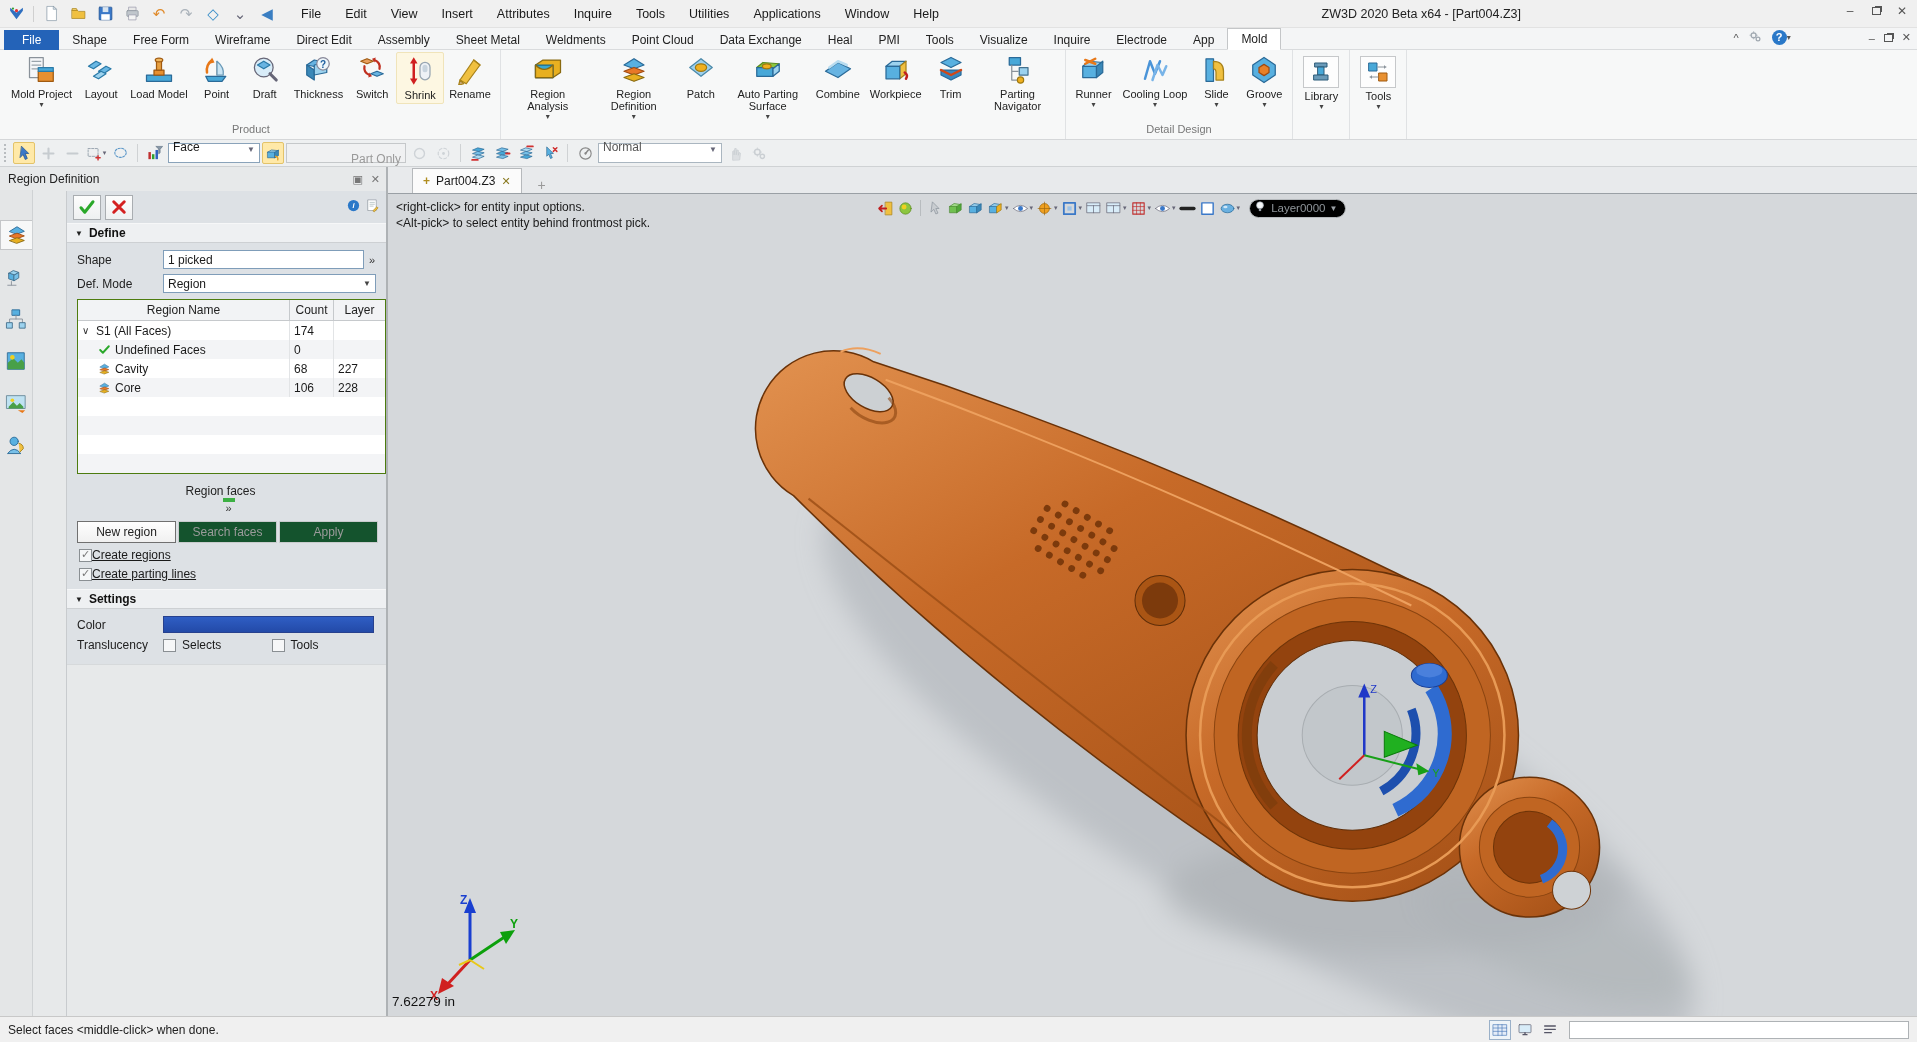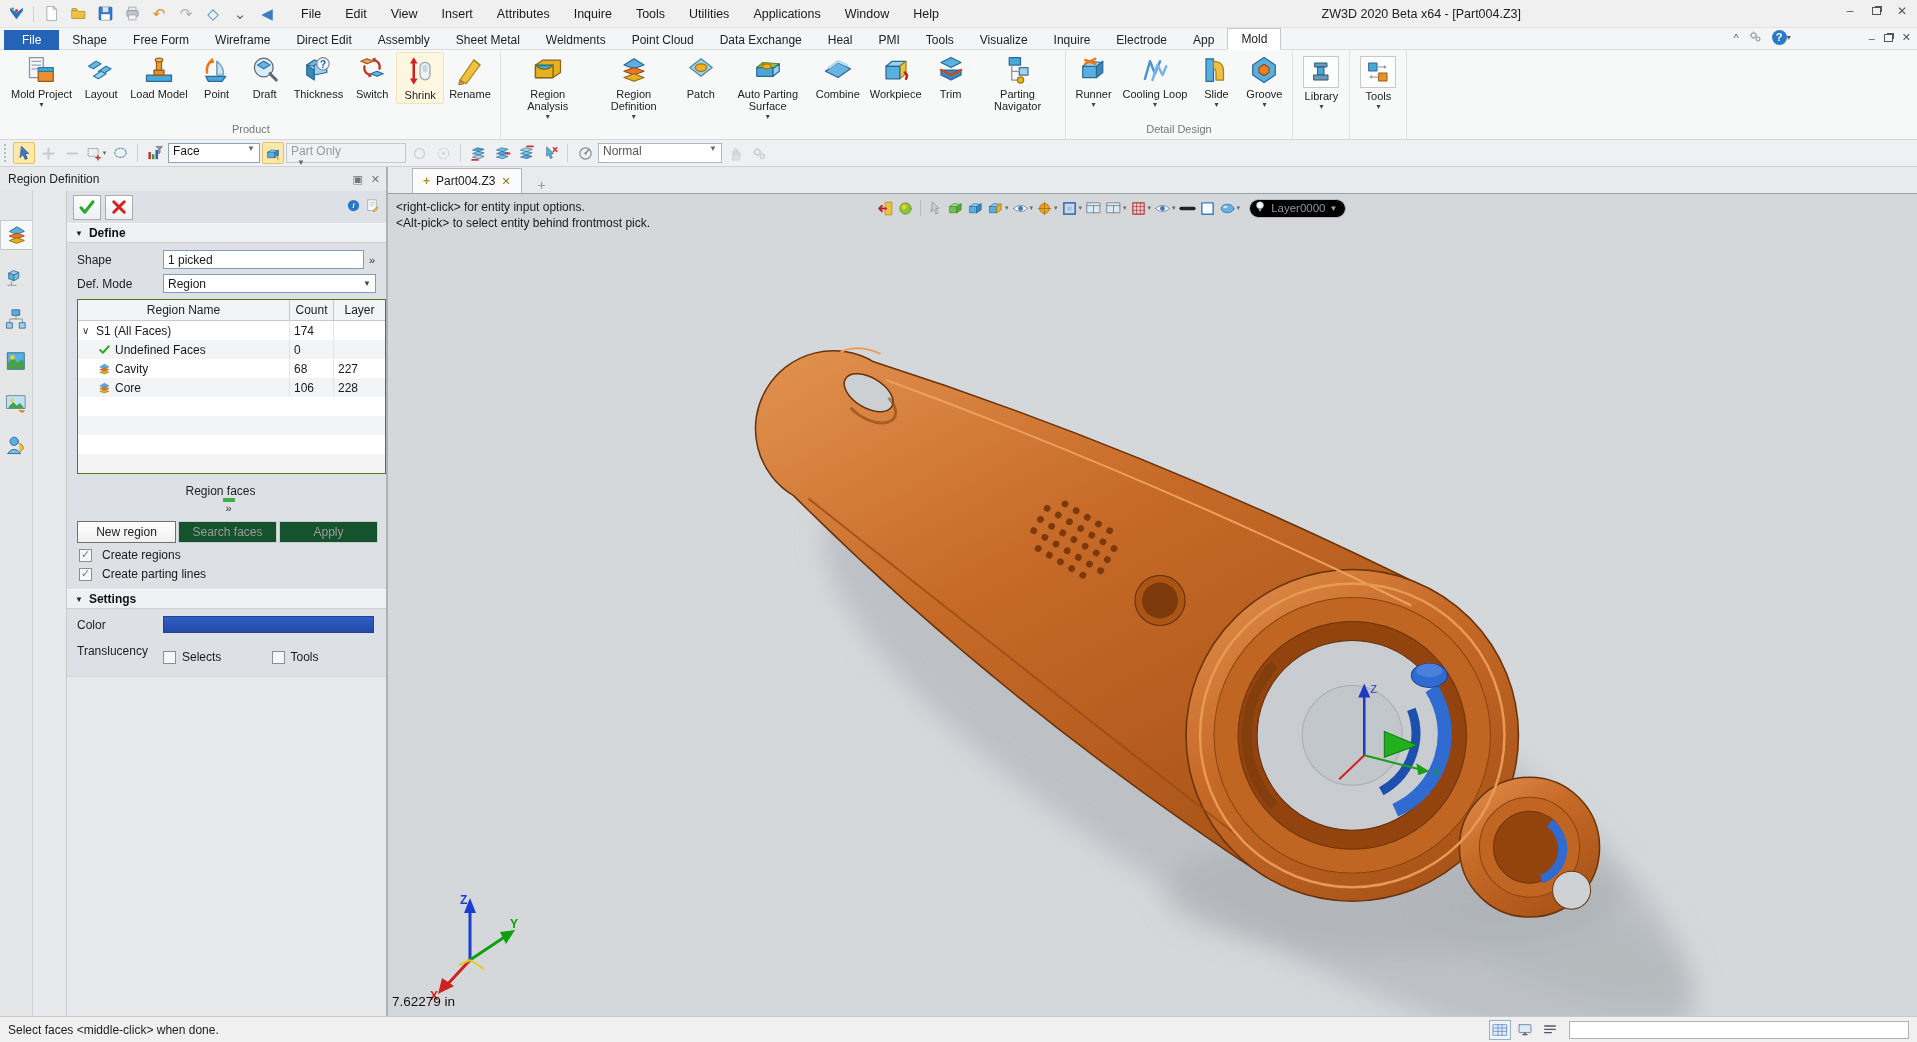--- a/index.html
+++ b/index.html
@@ -44,21 +44,21 @@
   .rbtn.boxed .iconbox { width:36px; height:32px; border:1px solid #c6c8ca; background:#fdfdfd; display:flex; align-items:center; justify-content:center; }
   .rglabel { height:16px; text-align:center; font-size:11px; color:#777; }
 
   
   .datoolbar { height:27px; background:#eef0f1; border-bottom:1px solid #cfd2d4; display:flex; align-items:center; padding:0 4px; gap:2px; }
   .grip { width:4px; height:18px; border-left:2px dotted #b8bcbf; margin-right:3px; }
   .dai { width:22px; height:22px; display:flex; align-items:center; justify-content:center; border-radius:2px; }
   .dai.active { background:#ffe9a8; border:1px solid #e3c36a; }
   .dai.disabled { opacity:.45; }
   .dasep { width:1px; height:18px; background:#cfd2d4; margin:0 4px; }
-  .dacombo { height:20px; background:#fff; border:1px solid #8aa3ba; display:flex; align-items:flex-start; padding:0 4px; font-size:12px; justify-content:space-between; }
+  .dacombo { height:20px; background:#fff; border:1px solid #8aa3ba; display:flex; align-items:flex-end; padding:8px 4px; font-size:12px; justify-content:space-between; }
   .dacombo.disabled { background:#f0f1f2; border-color:#c5c8ca; color:#9a9a9a; }
   .dacombo.muted { color:#555; border-color:#aab6c0; }
   .dacombo .cv { font-size:8px; color:#667; margin-left:6px; }
 
   
   .main { display:flex; height:849px; }
   .managerstrip { width:33px; background:#e4e6e7; border-right:1px solid #cfd2d4; display:flex; flex-direction:column; align-items:center; padding-top:30px; gap:12px; }
   .mitem { width:30px; height:30px; display:flex; align-items:center; justify-content:center; }
   .mitem.active { background:#f7f8f8; border:1px solid #c4c6c8; border-right:none; width:32px; }
   .panelwrap { width:388px; display:flex; flex-direction:column; background:#e7e9ea; border-right:2px solid #aeb2b5; }
@@ -86,26 +86,26 @@
   .tbody { height:152px; background:repeating-linear-gradient(#ffffff 0 19px, #f3f4f6 19px 38px); }
   .trow { display:grid; grid-template-columns:1fr 44px 52px; height:19px; }
   .trow .c { display:flex; align-items:center; font-size:12px; padding:0 4px; border-left:1px solid #e2e4e6; overflow:hidden; white-space:nowrap; }
   .trow .c.name { border-left:none; gap:4px; }
   .lvl1 { padding-left:20px !important; }
   .texp { font-size:10px; color:#333; width:10px; }
 
   .btnrow { display:flex; gap:2px; padding:5px 8px 2px 10px; }
   .pbtn { flex:1; height:22px; border:1px solid #707070; background:linear-gradient(#fefefe,#f0f0f0); font-size:12px; color:#222; display:flex; align-items:center; justify-content:center; }
   .pbtn.disabled { border:1px solid #c9cbcd; background:#14532d; color:#9b9b9b; }
-  .cbrow { display:flex; align-items:center; gap:10px; padding:3px 14px 2px 12px; font-size:12px; }
+  .cbrow { display:flex; align-items:center; gap:0; padding:3px 14px 2px 12px; font-size:12px;text-decoration:underline; }
   .cb { width:13px; height:13px; border:1px solid #8a8f93; background:#f6f7f8; position:relative; flex:none; }
   .cb.checked::after { content:"✓"; position:absolute; left:1px; top:-2px; font-size:11px; color:#777; }
   .swatch { flex:1; height:17px; border:1px solid #27418e; margin-right:6px; }
   .transl-opts { display:flex; flex:1; gap:0; }
-  .transl-opts .opt { display:flex; align-items:center; gap:6px; width:50%;margin-top:12px; }
+  .transl-opts .opt { display:flex; align-items:center; gap:6px; width:50%; }
 
   
   .viewport { flex:1; display:flex; flex-direction:column; background:#e8eaec; }
   .vtabbar { height:26px; display:flex; align-items:flex-end; padding-left:24px; background:#e8eaec; }
   .vtab { height:25px; background:#fbfbfb; border:1px solid #b6b9bc; border-bottom:none; display:flex; align-items:center; gap:6px; padding:0 10px; font-size:12px; }
   .vtab .plus { color:#b08d1e; font-weight:bold; }
   .vtab .x { color:#8a7a20; font-size:11px; }
   .newtab { margin-left:10px; color:#999; font-size:14px; padding:0 6px; }
   .canvas { flex:1; position:relative; background:#d5d8db; border-top:1px solid #9aa0a5; overflow:hidden; }
   .hints { position:absolute; left:8px; top:5px; font-size:12px; color:#1a1a1a; line-height:16px; }

